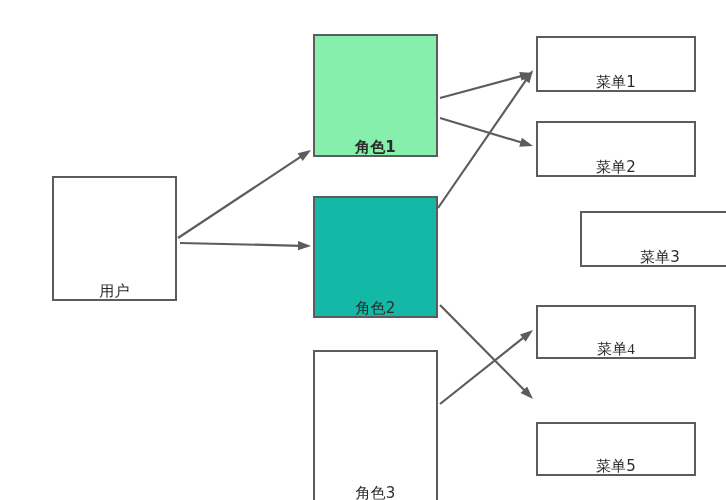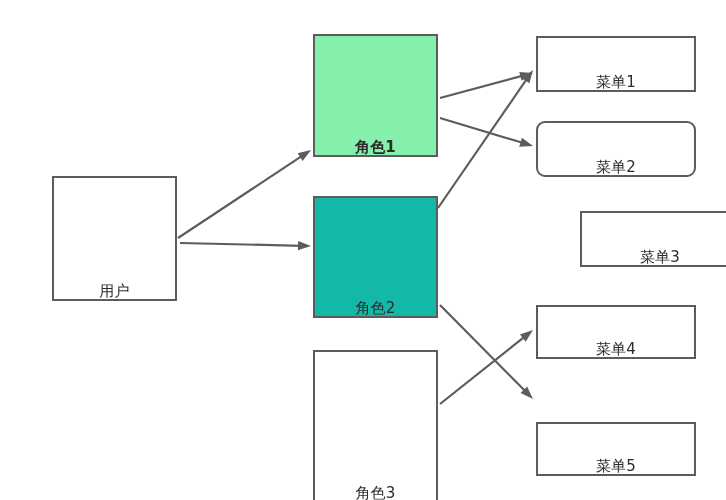--- a/index.html
+++ b/index.html
@@ -94,27 +94,27 @@
       </div>
       <div class="node" style="left: 313px; top: 196px; width: 125px; height: 122px; border-color: rgb(92, 92, 92); color: rgb(43, 43, 43); background: #14b8a6;">
         <span class="node-label">角色2</span>
       </div>
       <div class="node" style="left: 313px; top: 350px; width: 125px; height: 153px; border-color: rgb(92, 92, 92); color: rgb(43, 43, 43); background: rgb(255, 255, 255);">
         <span class="node-label">角色3</span>
       </div>
       <div class="node" style="left: 536px; top: 36px; width: 160px; height: 56px; border-color: rgb(92, 92, 92); color: rgb(43, 43, 43); background: rgb(255, 255, 255);">
         <span class="node-label">菜单1</span>
       </div>
-      <div class="node" style="left: 536px; top: 121px; width: 160px; height: 56px; border-color: rgb(92, 92, 92); color: rgb(43, 43, 43); background: rgb(255, 255, 255); border-radius: 9px;">
+      <div class="node" style="left: 536px; top: 121px; width: 160px; height: 56px; border-color: rgb(92, 92, 92); color: rgb(43, 43, 43); background: rgb(255, 255, 255);">
         <span class="node-label">菜单2</span>
       </div>
       <div class="node" style="left: 536px; top: 211px; width: 160px; height: 56px; border-color: rgb(92, 92, 92); color: rgb(43, 43, 43); background: rgb(255, 255, 255); margin-left: 44px;">
         <span class="node-label">菜单3</span>
       </div>
-      <div class="node" style="left: 536px; top: 305px; width: 160px; height: 54px; border-color: rgb(92, 92, 92); color: rgb(43, 43, 43); background: rgb(255, 255, 255);">
+      <div class="node" style="left: 536px; top: 305px; width: 160px; height: 54px; border-color: rgb(92, 92, 92); color: rgb(43, 43, 43); background: rgb(255, 255, 255); font-family: Liberation Serif, serif;">
         <span class="node-label">菜单4</span>
       </div>
       <div class="node" style="left: 536px; top: 398px; width: 160px; height: 54px; border-color: rgb(92, 92, 92); color: rgb(43, 43, 43); background: rgb(255, 255, 255); margin-top: 24px;">
         <span class="node-label">菜单5</span>
       </div>
     </div>
 
 </div>
 
 </body></html>

